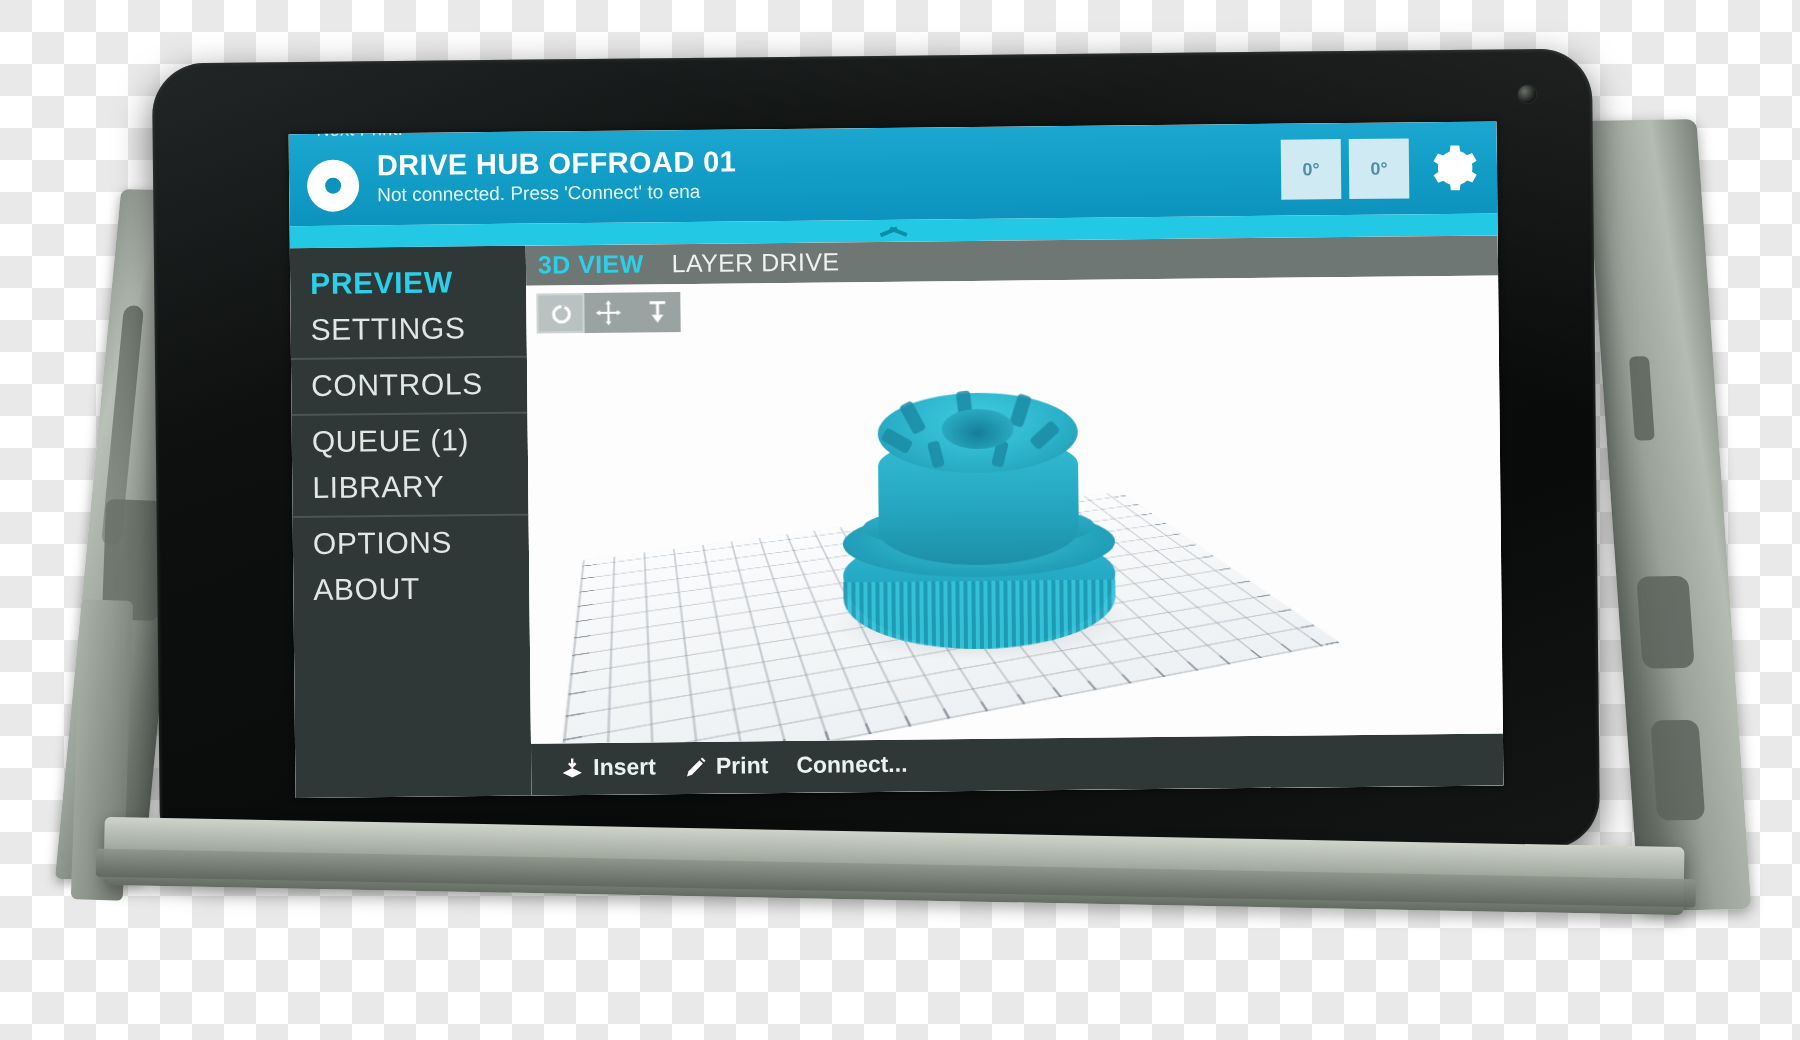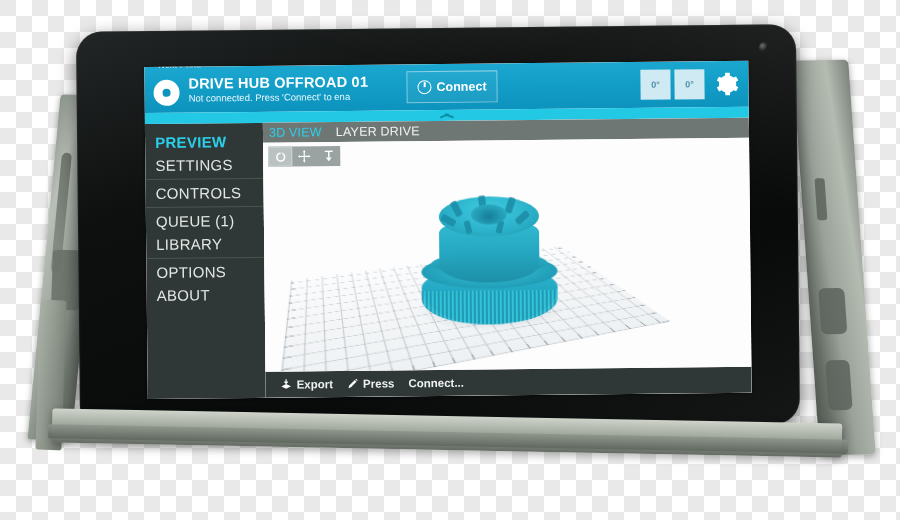--- a/index.html
+++ b/index.html
@@ -154,21 +154,21 @@
     color:#e2e6e4;font-size:15px;padding:3px 0 3px 10px;letter-spacing:.3px;white-space:nowrap;
   }
   .nav-item.active{color:#2ad0ea;font-weight:bold;}
 
   .content{flex:1;display:flex;flex-direction:column;background:#ffffff;position:relative;}
   .tabbar{
     height:20px;background:#6f7775;display:flex;align-items:center;gap:14px;padding-left:6px;
     flex:0 0 auto;
   }
   .tab{color:#f0f2f1;font-size:12.5px;letter-spacing:.2px;}
-  .tab.active{color:#2ad0ea;font-weight:normal;}
+  .tab.active{color:#2ad0ea;font-weight:bold;}
 
   .viewport{flex:1;position:relative;background:#fdfdfd;overflow:hidden;}
   .tools{
     position:absolute;left:5px;top:4px;display:flex;background:#9aa3a1;z-index:4;
   }
   .tool{
     width:24px;height:20px;display:flex;align-items:center;justify-content:center;
   }
   .tool.sel{background:#b9c2c0;outline:1px solid #cdd5d3;outline-offset:-1px;}
 
@@ -280,24 +280,20 @@
       <div class="hdr">
         <div class="disc-wrap">
           <div class="disc">
               <i></i>
             </div>
         </div>
         <div class="hdr-txt">
           <div class="next-print">Next Print:</div>
           <div class="job-name">DRIVE HUB OFFROAD 01</div>
           <div class="job-status">Not connected. Press 'Connect' to ena</div>
-        </div>
-        <div class="connect-btn">
-          <span class="pwr"></span>
-          <span>Connect</span>
         </div>
         <div class="hdr-spacer"></div>
         <div class="temp-btn">0°</div>
         <div class="temp-btn">0°</div>
         <div class="gear-wrap">
           <svg width="28" height="28" viewBox="0 0 24 24">
             <path fill="#ffffff" d="M12 8.2a3.8 3.8 0 1 0 0 7.6 3.8 3.8 0 0 0 0-7.6zm0 5.9a2.1 2.1 0 1 1 0-4.2 2.1 2.1 0 0 1 0 4.2z"></path>
             <path fill="#ffffff" d="M20.3 12c0-.6-.06-1.15-.18-1.7l2-1.3-1.9-3.3-2.2.9a8 8 0 0 0-2.9-1.7L14.8 2.4h-3.8l-.32 2.5a8 8 0 0 0-2.9 1.7l-2.2-.9-1.9 3.3 2 1.3a8.6 8.6 0 0 0 0 3.4l-2 1.3 1.9 3.3 2.2-.9a8 8 0 0 0 2.9 1.7l.32 2.5h3.8l.32-2.5a8 8 0 0 0 2.9-1.7l2.2.9 1.9-3.3-2-1.3c.12-.55.18-1.1.18-1.7z"></path>
           </svg>
         </div>
@@ -378,28 +374,28 @@
               <div class="hub-bore"></div>
             </div>
           </div>
 
           <div class="actionbar">
             <div class="act">
               <svg width="13" height="12" viewBox="0 0 20 20">
                 <path d="M2 13 L10 9 L18 13 L10 17 Z" fill="#ffffff"></path>
                 <path d="M10 1 V7 M7.2 5 L10 8 L12.8 5" stroke="#ffffff" stroke-width="2" fill="none"></path>
               </svg>
-              <span>Export</span>
+              <span>Insert</span>
             </div>
             <div class="act">
               <svg width="12" height="12" viewBox="0 0 20 20">
                 <path d="M3 17 L4.4 12.8 L13.6 3.6 L16.4 6.4 L7.2 15.6 Z" fill="#ffffff"></path>
                 <path d="M14.6 2.6 L17.4 5.4 L18.6 4.2 L15.8 1.4 Z" fill="#ffffff"></path>
               </svg>
-              <span>Press</span>
+              <span>Print</span>
             </div>
             <div class="act">
               <span>Connect...</span>
             </div>
           </div>
 
         </div>
       </div>
 
       <div class="navbar">

